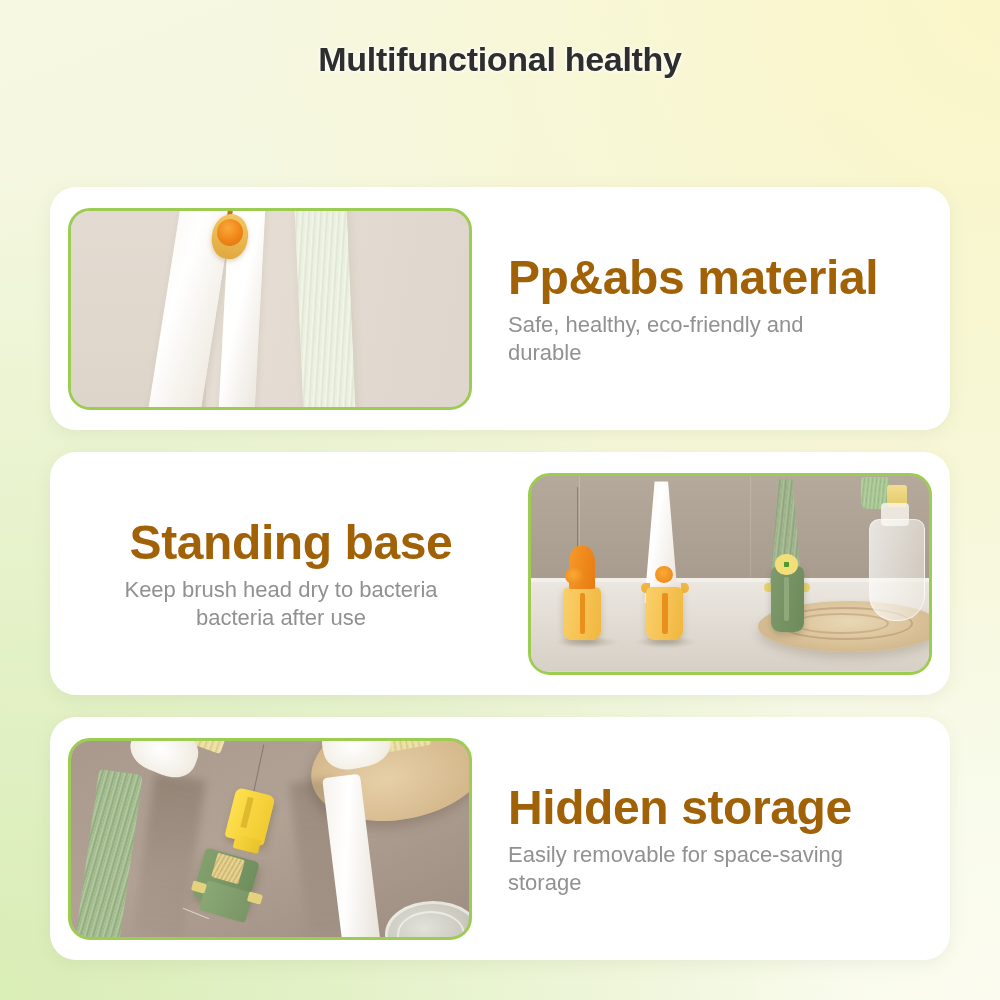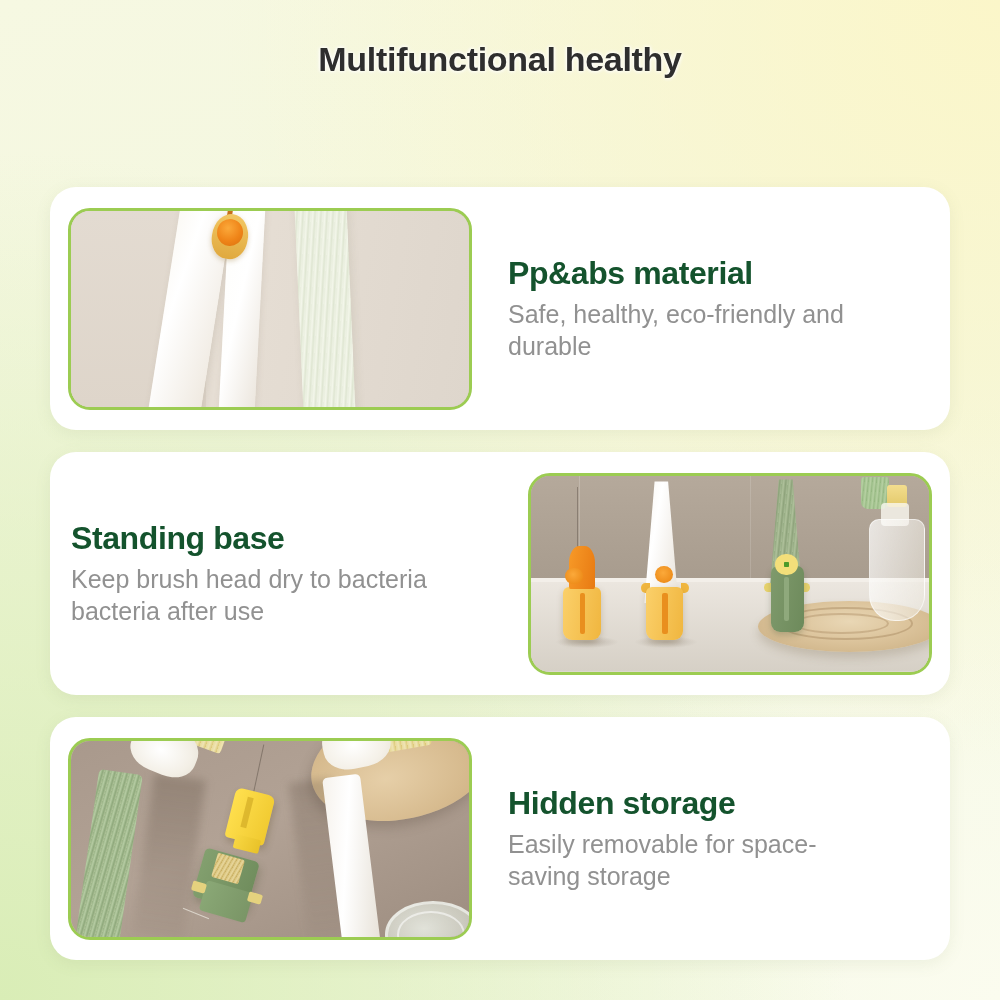--- a/index.html
+++ b/index.html
@@ -84,34 +84,34 @@
     position: relative;
     flex: 0 0 auto;
     background: #cfc6bb;
   }
 
   .copy {
     flex: 1 1 auto;
     padding-left: 18px;
     padding-right: 24px;
   }
-  .card.reverse .copy { padding-left: 21px; }
+  .card.reverse .copy { padding-left: 46px; text-align: center; }
 
   .feature-title {
     font-family: "Liberation Sans Narrow", "Liberation Sans", sans-serif;
-    font-size: 32px;
+    font-size: 48px;
     font-weight: 700;
-    color: #14532d;
+    color: #a16207;
     letter-spacing: -0.4px;
     margin-bottom: 6px;
     white-space: nowrap;
   }
 
   .feature-desc {
-    font-size: 25px;
+    font-size: 22px;
     font-weight: 400;
     color: #919191;
     line-height: 1.28;
     max-width: 360px;
   }
   .card.reverse .feature-desc { max-width: 370px; }
 
   
   .scene { position: absolute; inset: 0; }
 

